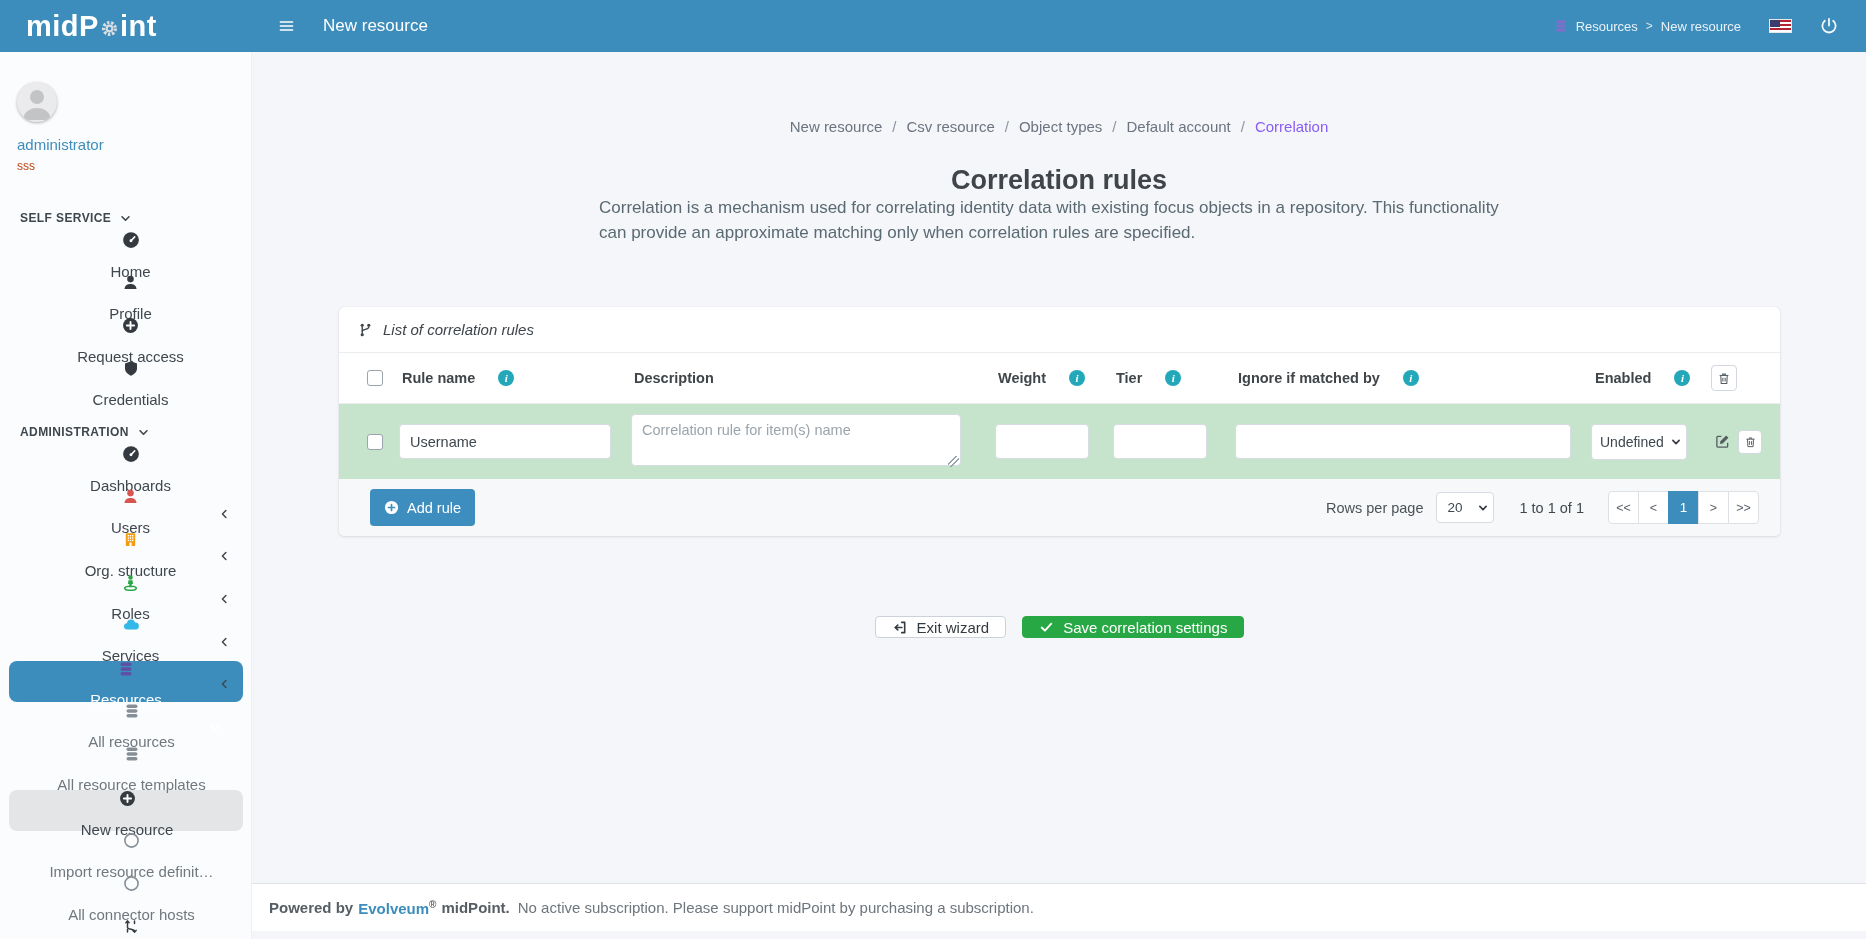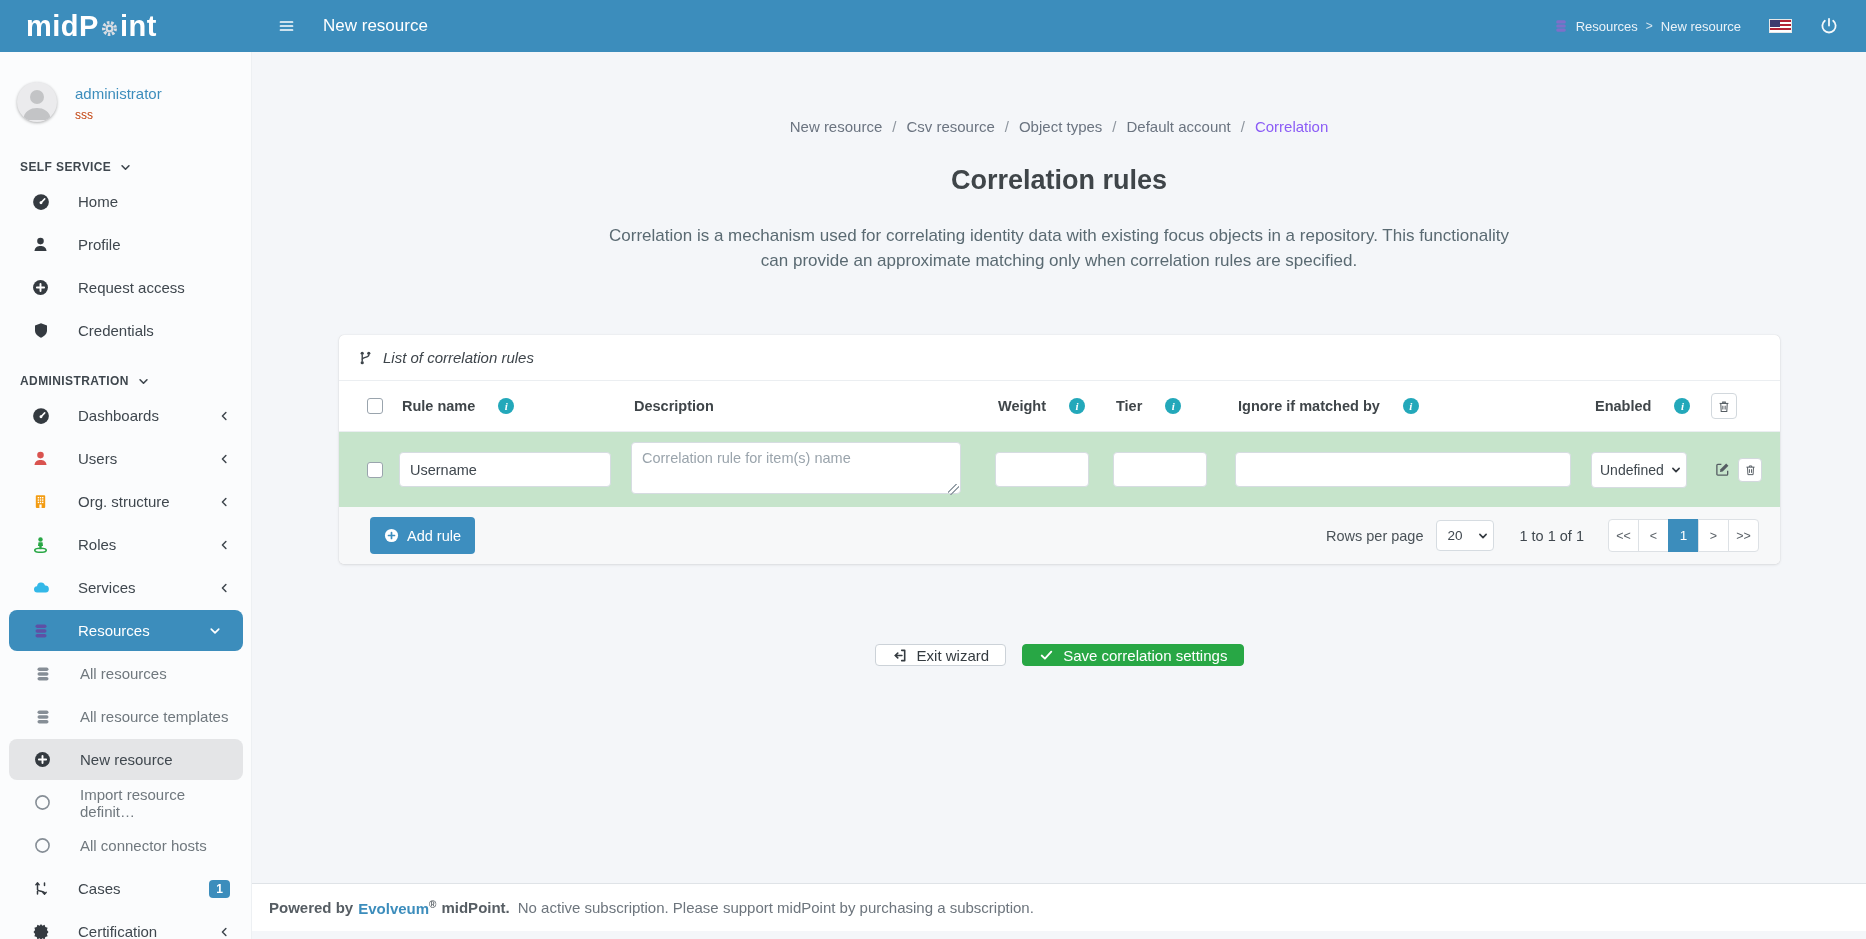--- a/index.html
+++ b/index.html
@@ -17,44 +17,44 @@
   .topbar-right { margin-left:auto; display:flex; align-items:center; gap:28px; padding-right:28px; }
   .mini-bc { display:flex; align-items:center; gap:8px; color:#eaf2f8; font-size:13px; }
   .mini-bc .sep { font-size:12px; color:#d7e6f0; }
   .mini-bc a { color:#eaf2f8; text-decoration:none; cursor:pointer; }
   .flag { width:23px; height:14px; position:relative; background:repeating-linear-gradient(180deg,#b22234 0 1.1px,#b22234 1.1px 2px,#fff 2px 4px); border:0.5px solid #e8e8e8; cursor:pointer; }
   .flag::after { content:""; position:absolute; left:0; top:0; width:10px; height:7px; background:#3c3b6e; }
   .power-btn { color:#fff; cursor:pointer; opacity:.95; }
 
   
   .sidebar { position:absolute; top:52px; left:0; bottom:0; width:252px; background:#fbfcfd; box-shadow:inset -1px 0 0 #edf0f3; overflow:hidden; z-index:10; }
-  .user-block { display:flex; gap:18px; padding:30px 0 0 17px; }
+  .user-block { display:flex; gap:11px; padding:30px 0 0 17px;flex-direction:column; }
   .avatar { width:40px; height:40px; border-radius:50%; background:#ebebed; box-shadow:0 1px 3px rgba(0,0,0,.3); overflow:hidden; flex:none; }
   .user-name { color:#3c8dbc; font-size:15px; margin-top:3px; cursor:pointer; }
   .user-sub { color:#c2410c; font-size:12px; margin-top:6px; }
   .section-label { margin:38px 0 6px 20px; font-size:12px; font-weight:bold; color:#3f474e; letter-spacing:.4px; display:flex; align-items:center; gap:9px; }
   .section-label.second { margin-top:22px; }
-  .nav-item { height:43px; display:flex; align-items:center; gap:28px; padding:0 22px 0 31px; color:#3f474e; font-size:15px; cursor:pointer; }
+  .nav-item { height:43px; display:flex; align-items:center; gap:14px; padding:0 22px 0 31px; color:#3f474e; font-size:15px; cursor:pointer;flex-direction:column; }
   .nav-item .ic { width:19px; display:flex; justify-content:center; flex:none; }
   .nav-item .chev { margin-left:auto; color:#3f474e; }
   .nav-item.active-primary { background:#3c8dbc; color:#fff; border-radius:8px; margin:1px 9px; height:41px; padding-left:22px; }
   .nav-item.active-primary .chev { color:#fff; }
   .nav-item.sub { padding-left:33px; color:#70787e; }
   .nav-item.sub .ic { color:#868e96; }
   .nav-item.sub.active-sub { background:#e4e5e7; border-radius:8px; margin:1px 9px; height:41px; padding-left:24px; color:#3f474e; }
   .badge-count { margin-left:auto; background:#3c8dbc; color:#fff; font-size:12px; font-weight:bold; padding:3px 7px; border-radius:4px; line-height:1; }
 
   
   .content { position:absolute; left:252px; top:52px; width:1614px; height:831px; background:#f4f6f9; }
   .breadcrumb { margin-top:66px; display:flex; justify-content:center; gap:10px; font-size:15px; color:#6b7480; }
   .breadcrumb a { color:#6b7480; text-decoration:none; cursor:pointer; }
   .breadcrumb a.current { color:#8b5cf6; }
   .breadcrumb .bsep { color:#8d959e; }
   .page-title { margin-top:30px; text-align:center; font-size:27px; font-weight:bold; color:#3f4549; }
-  .page-desc { width:920px; margin:28px auto 0; text-align:center; font-size:17px; line-height:1.45; color:#5a6a72; }
+  .page-desc { width:920px; margin:0 auto 0; text-align:left; font-size:17px; line-height:1.45; color:#5a6a72; }
 
   
   .card { width:1441px; margin:62px 0 0 87px; background:#fff; border-radius:5px; box-shadow:0 0 1px rgba(0,0,0,.18), 0 1px 3px rgba(0,0,0,.1); }
   .card-header { height:46px; display:flex; align-items:center; gap:10px; padding-left:19px; font-size:15px; color:#3d444a; border-bottom:1px solid #ebeef1;font-style:italic; }
   .card-header .ic { color:#3d444a; }
 
   .t-row { display:flex; align-items:center; }
   .c-check { width:60px; padding-left:28px; }
   .c-name { width:232px; }
   .c-desc { width:364px; }

